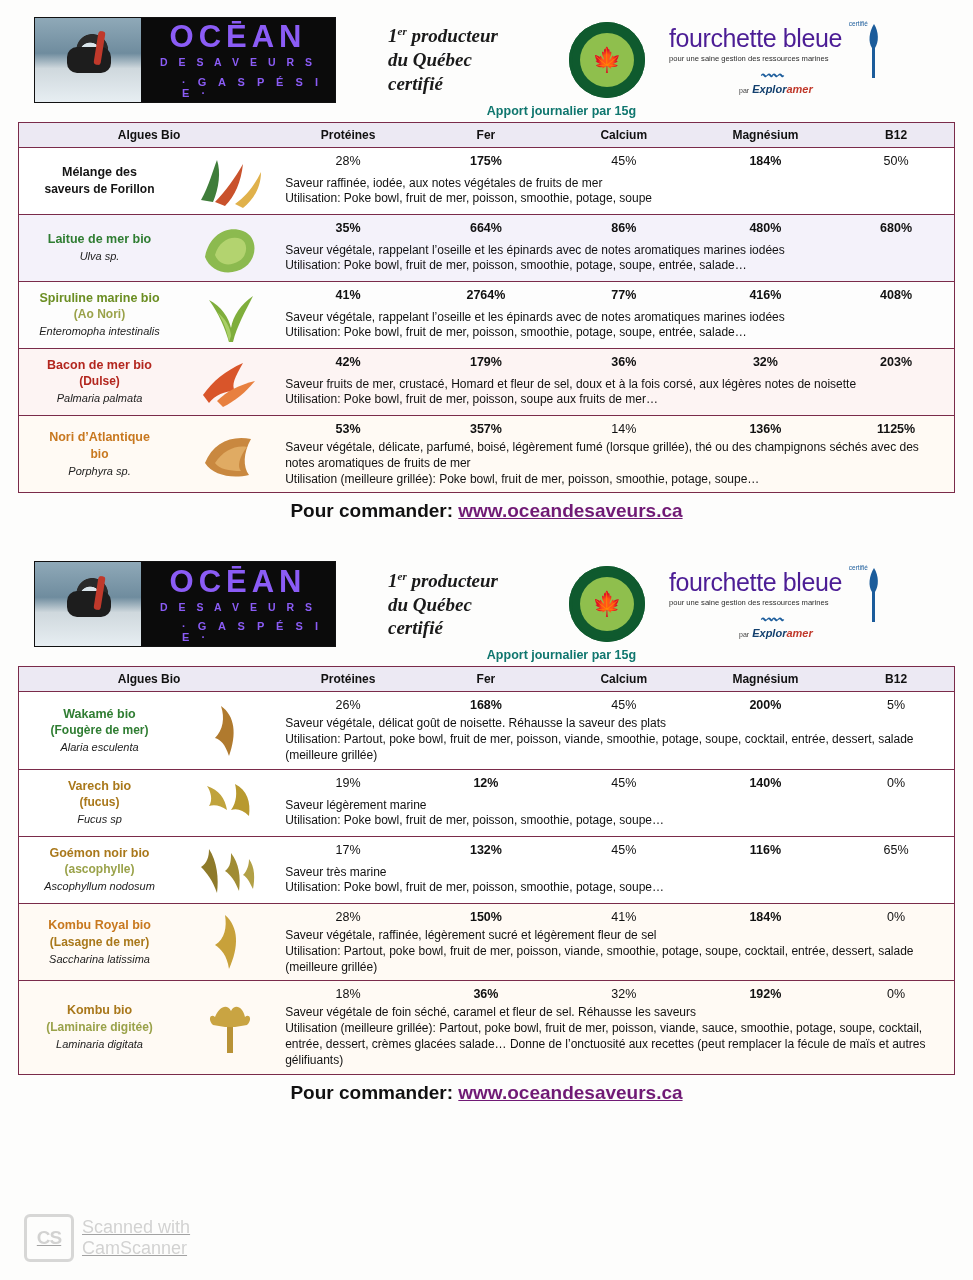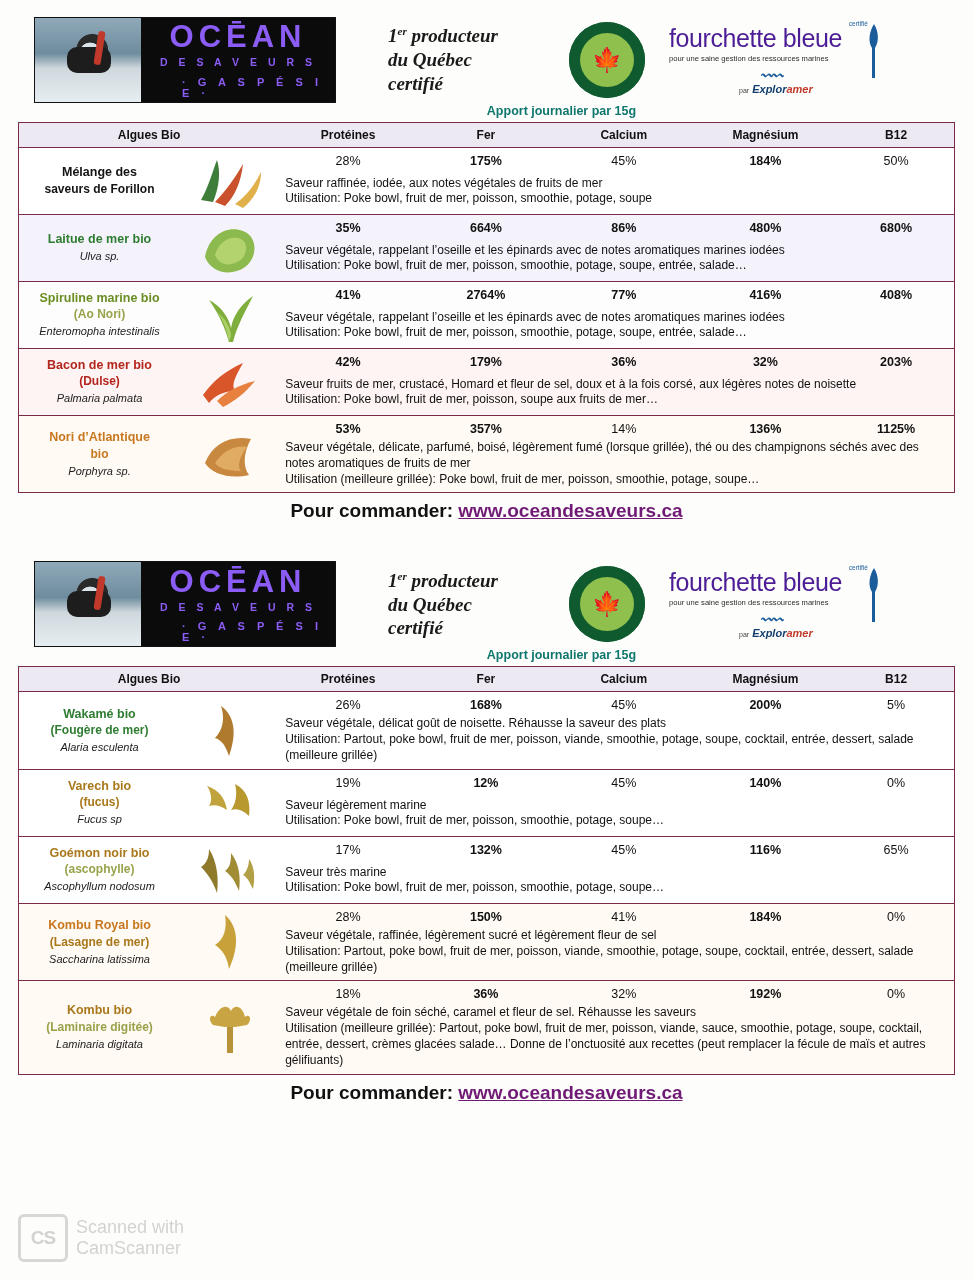--- a/index.html
+++ b/index.html
@@ -270,27 +270,28 @@
   .order a{
     color:#701a75;
     text-decoration:underline;
   }
 
   .divider{height:14px;}
 
   
   .wm{
     position:absolute;
-    left:18px;
+    left:24px;
     bottom:18px;
     display:flex;
     align-items:center;
     gap:8px;
     opacity:.38;
     pointer-events:none;
+    text-decoration:underline;
   }
   .wm-box{
     width:44px;height:42px;
     border:3px solid #9b9b9b;
     border-radius:6px;
     display:flex;align-items:center;justify-content:center;
     font-size:19px;font-weight:700;color:#8d8d8d;
     letter-spacing:-1px;
   }
   .wm-txt{

